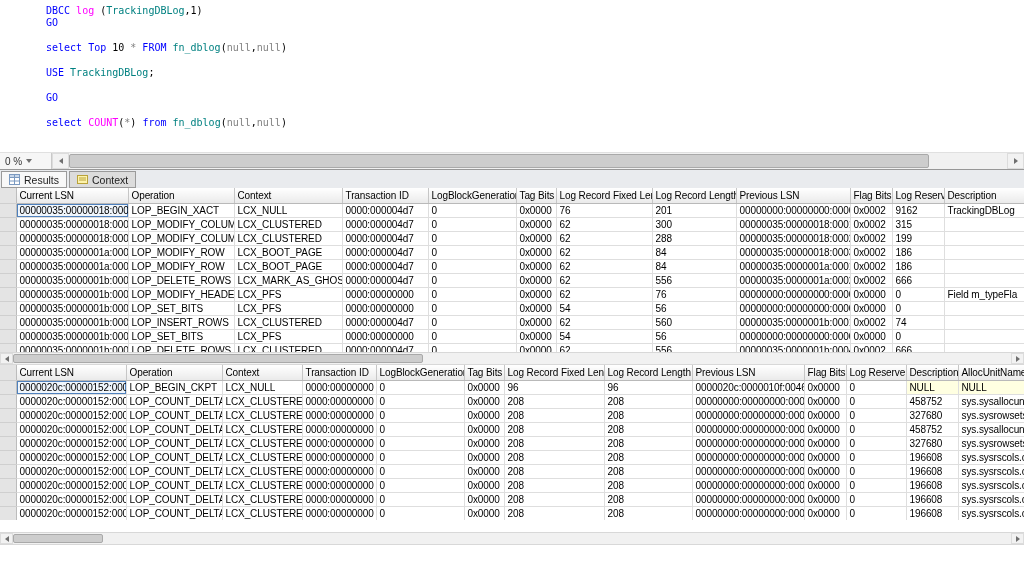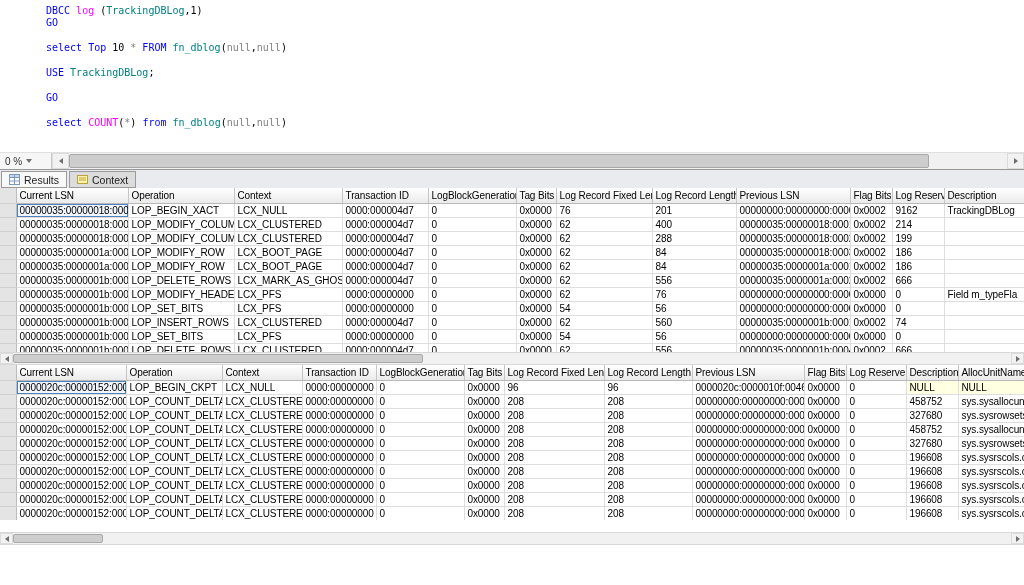--- a/index.html
+++ b/index.html
@@ -168,24 +168,24 @@
           </tr>
           <tr>
             <td class="gutter"></td>
             <td>00000035:00000018:0002</td>
             <td>LOP_MODIFY_COLUMNS</td>
             <td>LCX_CLUSTERED</td>
             <td>0000:000004d7</td>
             <td>0</td>
             <td>0x0000</td>
             <td>62</td>
-            <td>400</td>
+            <td>300</td>
             <td>00000035:00000018:0001</td>
             <td>0x0002</td>
-            <td>214</td>
+            <td>315</td>
             <td></td>
           </tr>
           <tr>
             <td class="gutter"></td>
             <td>00000035:00000018:0003</td>
             <td>LOP_MODIFY_COLUMNS</td>
             <td>LCX_CLUSTERED</td>
             <td>0000:000004d7</td>
             <td>0</td>
             <td>0x0000</td>

